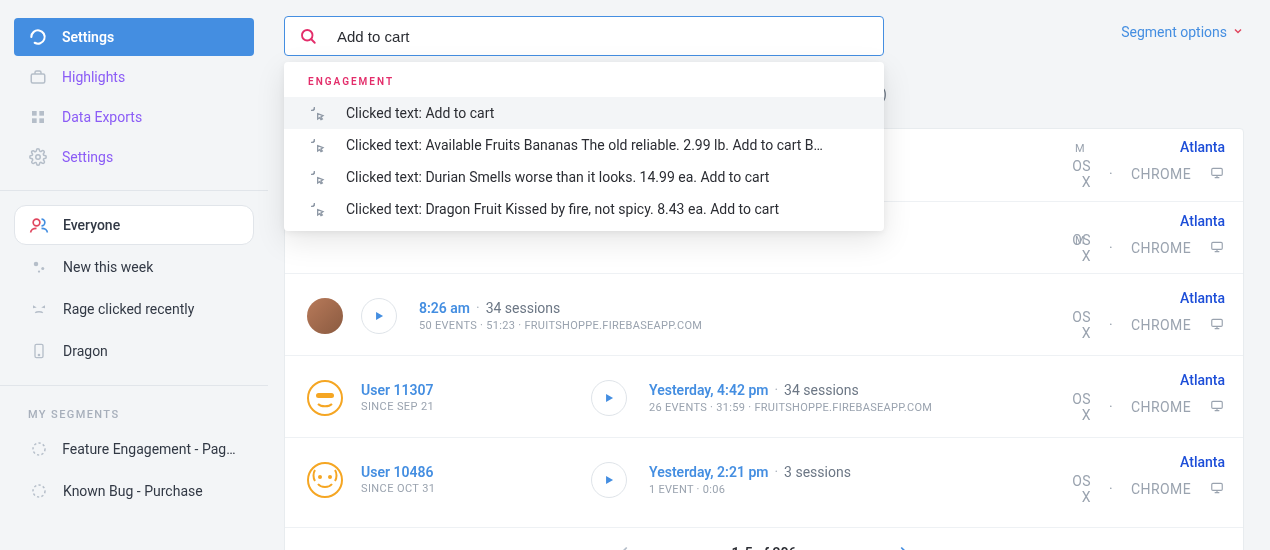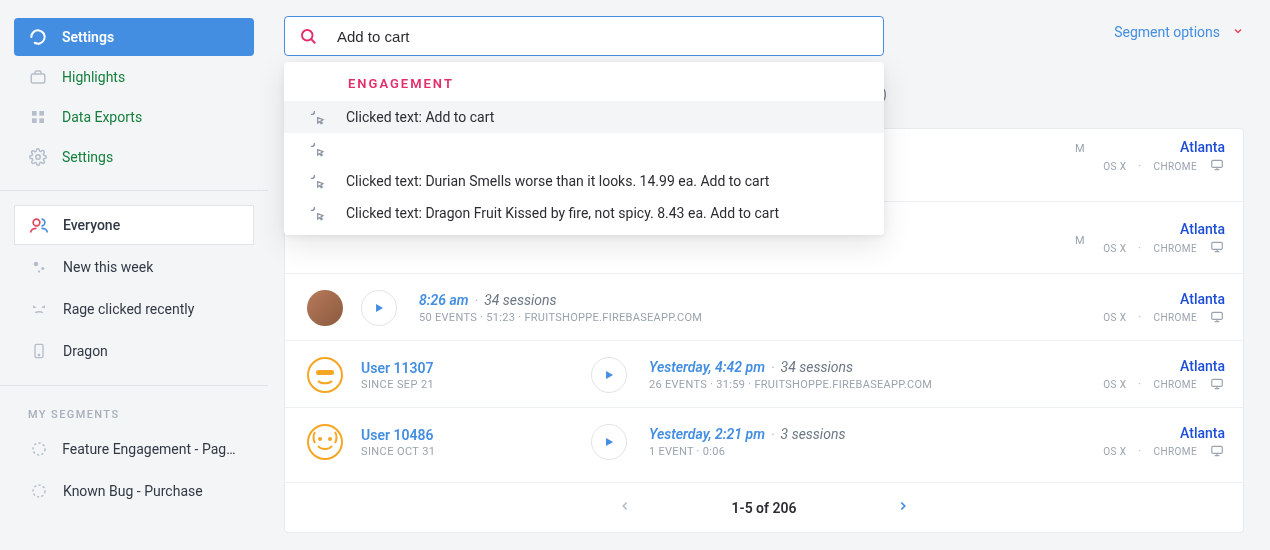--- a/index.html
+++ b/index.html
@@ -25,21 +25,21 @@
     padding-top: 18px;
   }
   .nav-item {
     display: flex;
     align-items: center;
     gap: 14px;
     height: 38px;
     padding: 0 12px 0 14px;
     margin: 0 14px 2px 14px;
     border-radius: 4px;
-    color: #15803d;
+    color: #8b5cf6;
     cursor: pointer;
   }
   .nav-item.brand {
     background: #448ee1;
     color: #fff;
     font-weight: 600;
   }
   .nav-item .icon {
     width: 20px; height: 20px;
     display: flex; align-items: center; justify-content: center;
@@ -47,21 +47,21 @@
   }
   .nav-item.brand .icon { color: #fff; }
   .nav-divider { border-top: 1px solid #e1e5ea; margin: 14px 0; }
   .seg-item {
     display: flex;
     align-items: center;
     gap: 14px;
     height: 40px;
     padding: 0 14px 0 14px;
     margin: 0 14px 2px 14px;
-    border-radius: 0;
+    border-radius: 12px;
     border: 1px solid transparent;
     color: #323945;
     cursor: pointer;
     white-space: nowrap;
     overflow: hidden;
     text-overflow: ellipsis;
   }
   .seg-item.active {
     background: #fff;
     border: 1px solid #e1e5ea;
@@ -113,45 +113,44 @@
     position: absolute;
     width: 600px;
     top: 62px; left: 0;
     background:#fff;
     border-radius: 4px;
     box-shadow: 0 10px 30px rgba(0,0,0,0.10), 0 2px 6px rgba(0,0,0,0.06);
     padding: 14px 0 6px 0;
     z-index: 50;
   }
   .dd-label {
-    font-size: 13px;
+    font-size: 10px;
     letter-spacing: 2px;
     color: #e32d6a;
     font-weight: 600;
     padding: 0 24px 10px 24px;
-    margin-left: 40px;
   }
   .dd-item {
     display:flex; align-items:center; gap:20px;
     height: 32px;
     padding: 0 24px;
     cursor: pointer;
     white-space: nowrap; overflow:hidden; text-overflow:ellipsis;
     color:#2b2d33;
   }
   .dd-item.hover { background:#f3f5f7; }
   .dd-item .cicon { width:18px; height:18px; color:#8f99a6; display:flex; align-items:center; justify-content:center; flex:0 0 18px; }
   .dd-item .pre { color:#2b2d33; }
   .dd-item .txt { overflow:hidden; text-overflow:ellipsis; }
 
   
   .seg-options {
     position: absolute; right: 26px; top: 24px;
     color:#448ee1;
-    display:flex; align-items:center; gap:12px;
+    display:flex; align-items:center; gap:5px;
     cursor:pointer;
     font-size: 14px;
   }
 
   
   .peek {
     position:absolute; top: 86px; left: 580px;
     color:#6c7785; font-size: 14px;
   }
 
@@ -187,30 +186,30 @@
   .playbtn {
     width: 36px; height:36px; border-radius:50%;
     border:1px solid #dfe4e9; background:#fff;
     display:flex; align-items:center; justify-content:center;
     color:#448ee1; cursor:pointer;
     margin-right: 22px;
     flex-shrink:0;
   }
 
   .col-mid { flex:1; min-width:0; }
-  .col-mid .mline1 { color:#6c7785; font-size: 14px; font-style: italic; }
+  .col-mid .mline1 { color:#6c7785; font-size: 14px; }
   .col-mid .mline1 .time { color:#448ee1; font-weight:600; }
   .col-mid .mline1 .dot::before { content:"·"; margin:0 6px; color:#aeb6c0; }
   .col-mid .mline2 { color:#9aa3af; font-size:11px; letter-spacing:0.3px; text-transform:uppercase; margin-top:3px;
                      white-space:nowrap; overflow:hidden; text-overflow:ellipsis; }
 
   .col-right { width:140px; text-align:right; flex-shrink:0; }
   .col-right .loc { color:#1d4ed8; font-weight:500; }
-  .col-right .env { color:#9aa3af; font-size:10px; letter-spacing:0.4px; text-transform:uppercase; margin-top:3px;
-                    display:flex; align-items:center; justify-content:flex-end; gap:12px; }
+  .col-right .env { color:#9aa3af; font-size:14px; letter-spacing:0.4px; text-transform:uppercase; margin-top:3px;
+                    display:flex; align-items:center; justify-content:flex-end; gap:18px; }
 
   .pager {
     height: 50px;
     display:flex; align-items:center; justify-content:center; gap: 100px;
     font-weight:600; color:#2b2d33;
     border-top:1px solid #eef1f4;
     margin-top:8px;
   }
   .pager .chev { color:#b5bec9; cursor:pointer; }
   .pager .chev.active { color:#448ee1; }
@@ -361,20 +360,21 @@
           </svg>
         </span>
       <span class="txt"><span class="pre">Clicked text: </span><span>Add to cart</span></span>
     </div>
     <div class="dd-item">
       <span class="cicon">
           <svg width="16" height="16" viewBox="0 0 24 24" fill="none" stroke="currentColor" stroke-width="2">
             <path d="M8 3v4M3 8h4M6 6l2 2M13 13l8 3-3 2 2 3-2 1-2-3-3 2z"></path>
           </svg>
         </span>
+      <span class="txt"><span class="pre">Clicked text: </span><span>Available Fruits Bananas The old reliable. 2.99 lb. Add to cart B…</span></span>
     </div>
     <div class="dd-item">
       <span class="cicon">
           <svg width="16" height="16" viewBox="0 0 24 24" fill="none" stroke="currentColor" stroke-width="2">
             <path d="M8 3v4M3 8h4M6 6l2 2M13 13l8 3-3 2 2 3-2 1-2-3-3 2z"></path>
           </svg>
         </span>
       <span class="txt"><span class="pre">Clicked text: </span><span>Durian Smells worse than it looks. 14.99 ea. Add to cart</span></span>
     </div>
     <div class="dd-item">

